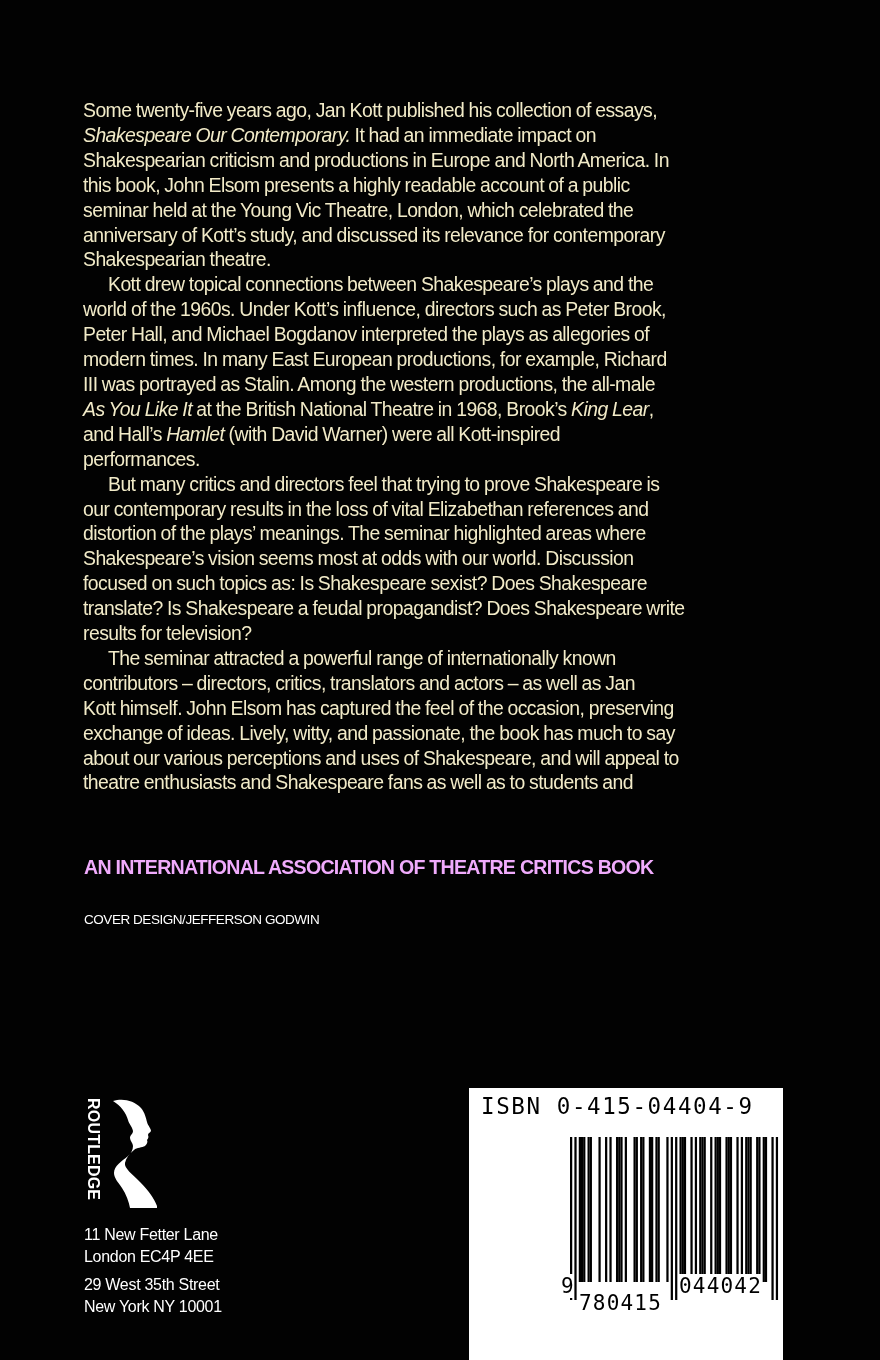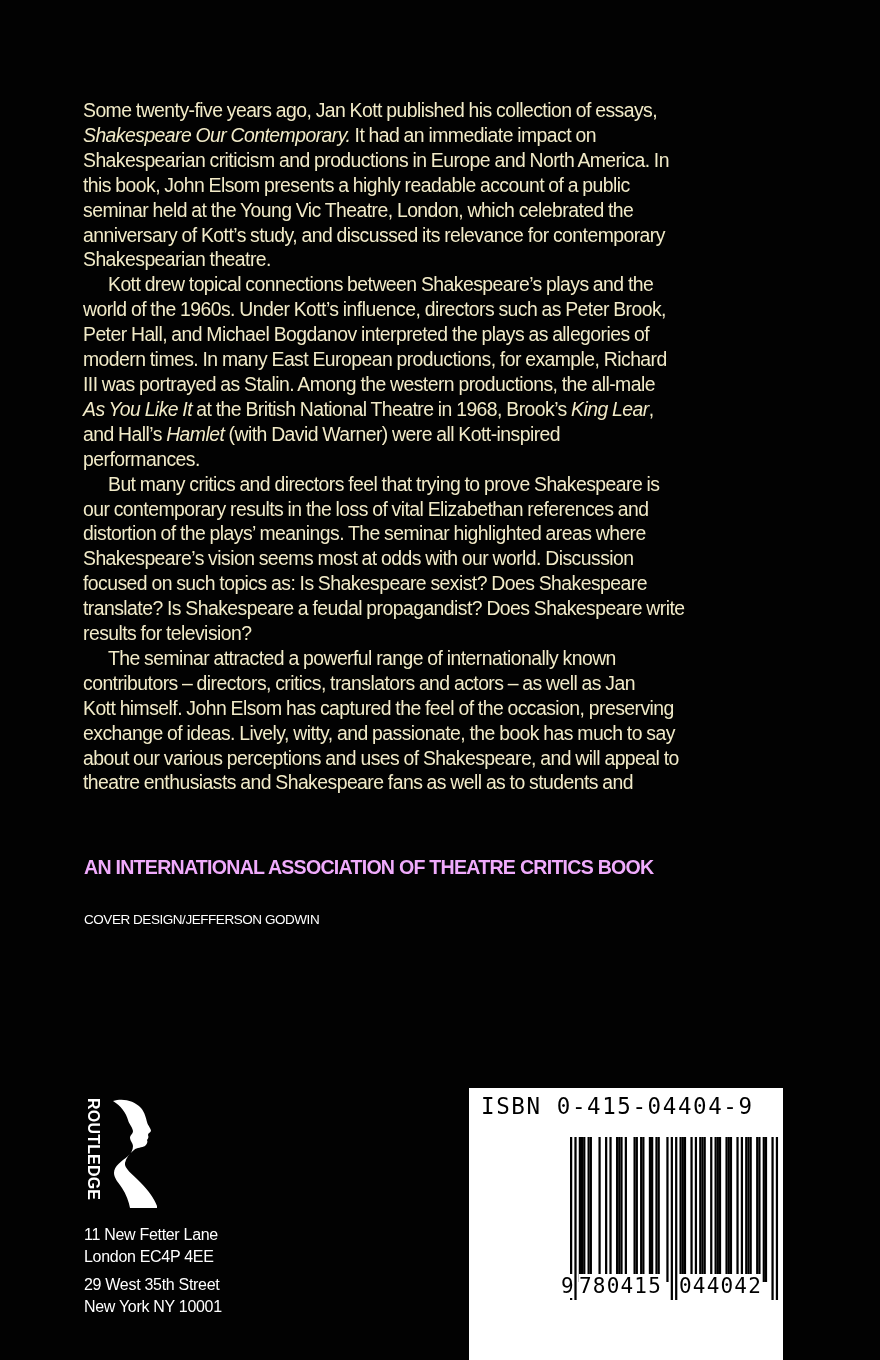--- a/index.html
+++ b/index.html
@@ -240,15 +240,15 @@
       <rect x="278.35" y="49" width="2.24" height="145" fill="#000"></rect>
       <rect x="280.54" y="49" width="2.24" height="145" fill="#000"></rect>
       <rect x="287.11" y="49" width="2.24" height="145" fill="#000"></rect>
       <rect x="289.29" y="49" width="2.24" height="145" fill="#000"></rect>
       <rect x="293.67" y="49" width="2.24" height="145" fill="#000"></rect>
       <rect x="295.86" y="49" width="2.24" height="145" fill="#000"></rect>
       <rect x="302.43" y="49" width="2.24" height="163" fill="#000"></rect>
       <rect x="306.81" y="49" width="2.24" height="163" fill="#000"></rect>
     </svg>
   <div class="ean-digits" style="left:92px;">9</div>
-  <div class="ean-digits" style="left:110px; letter-spacing:1.2px;">780415</div>
+  <div class="ean-digits" style="left:110px; letter-spacing:1.2px;margin-top:17px;">780415</div>
   <div class="ean-digits" style="left:210px; letter-spacing:1.2px;">044042</div>
 </div>
 
 </body></html>

